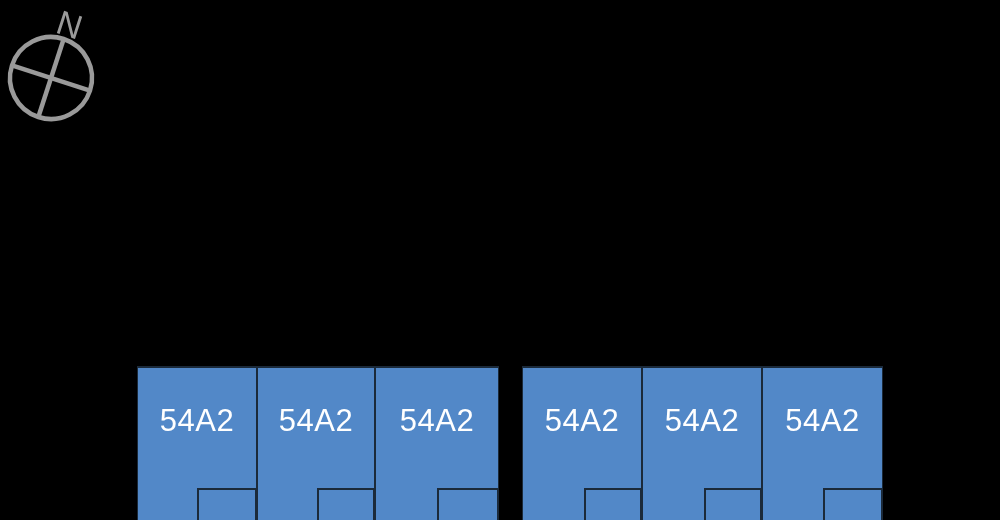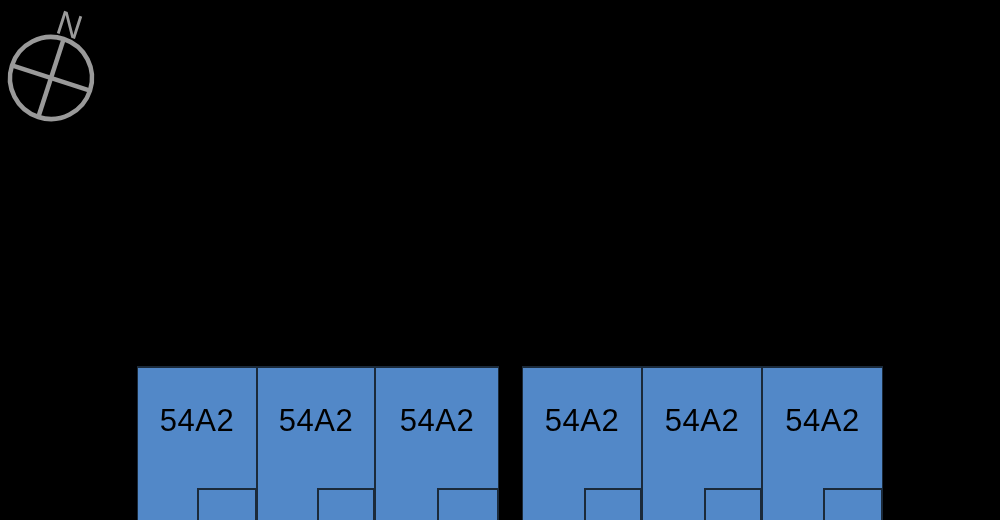--- a/index.html
+++ b/index.html
@@ -40,21 +40,21 @@
     border-top: 2px solid #1b2a3a;
     border-bottom: 2px solid #1b2a3a;
     border-left: 1.5px solid #1b2a3a;
     border-right: 1.5px solid #1b2a3a;
     display: flex;
     align-items: center;
     justify-content: center;
     overflow: visible;
   }
   .unit-label {
-    color: #000000;
+    color: #ffffff;
     font-size: 31px;
     font-weight: 400;
     letter-spacing: 0.5px;
     line-height: 1;
     position: relative;
     top: -24px;
     user-select: none;
     white-space: nowrap;
   }
   .unit-annex {

